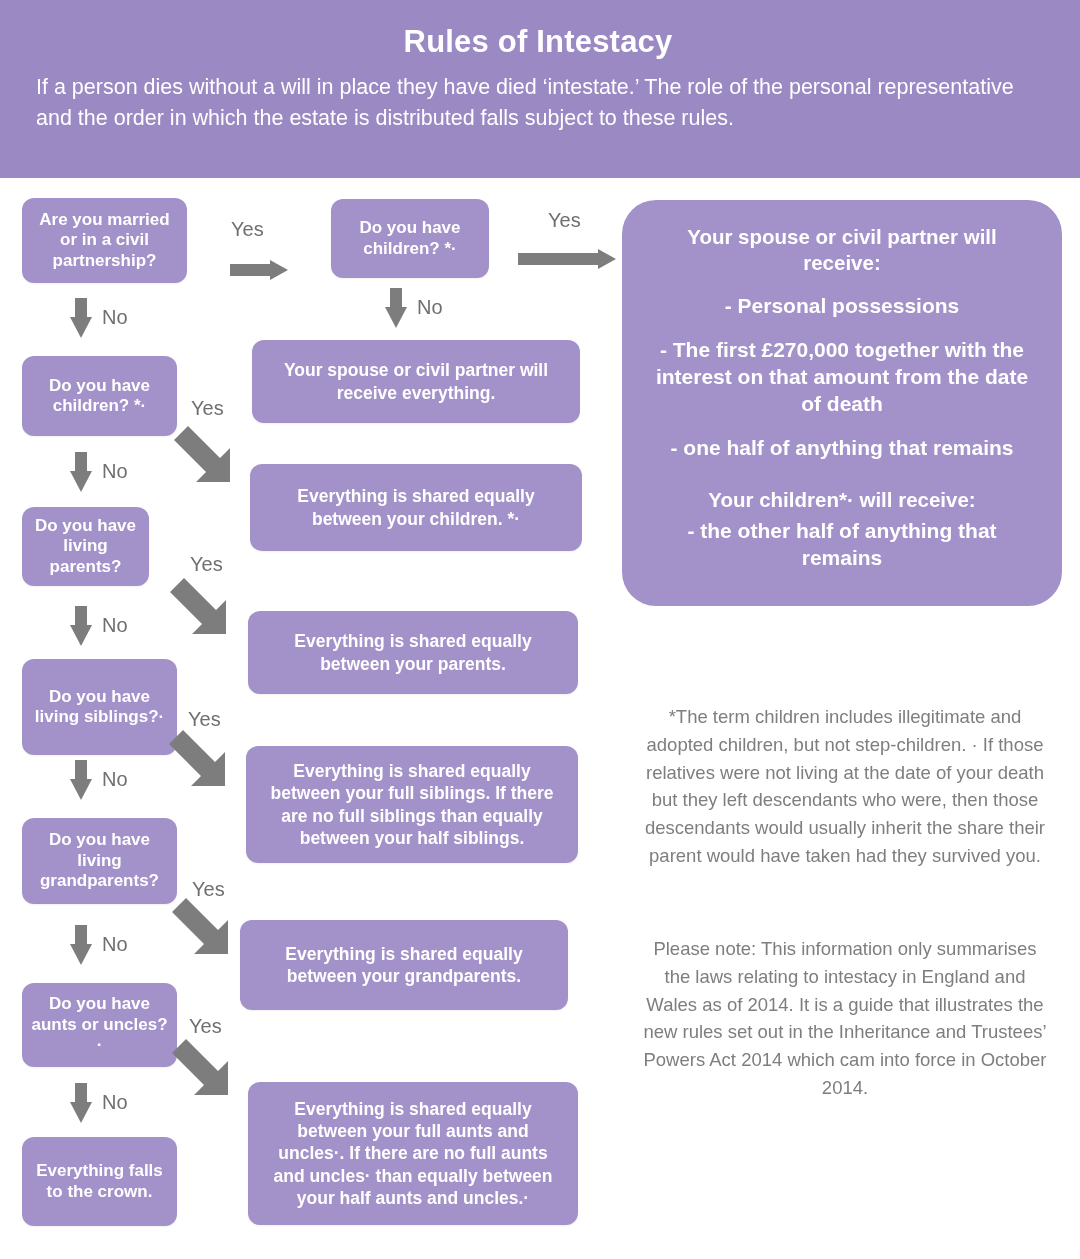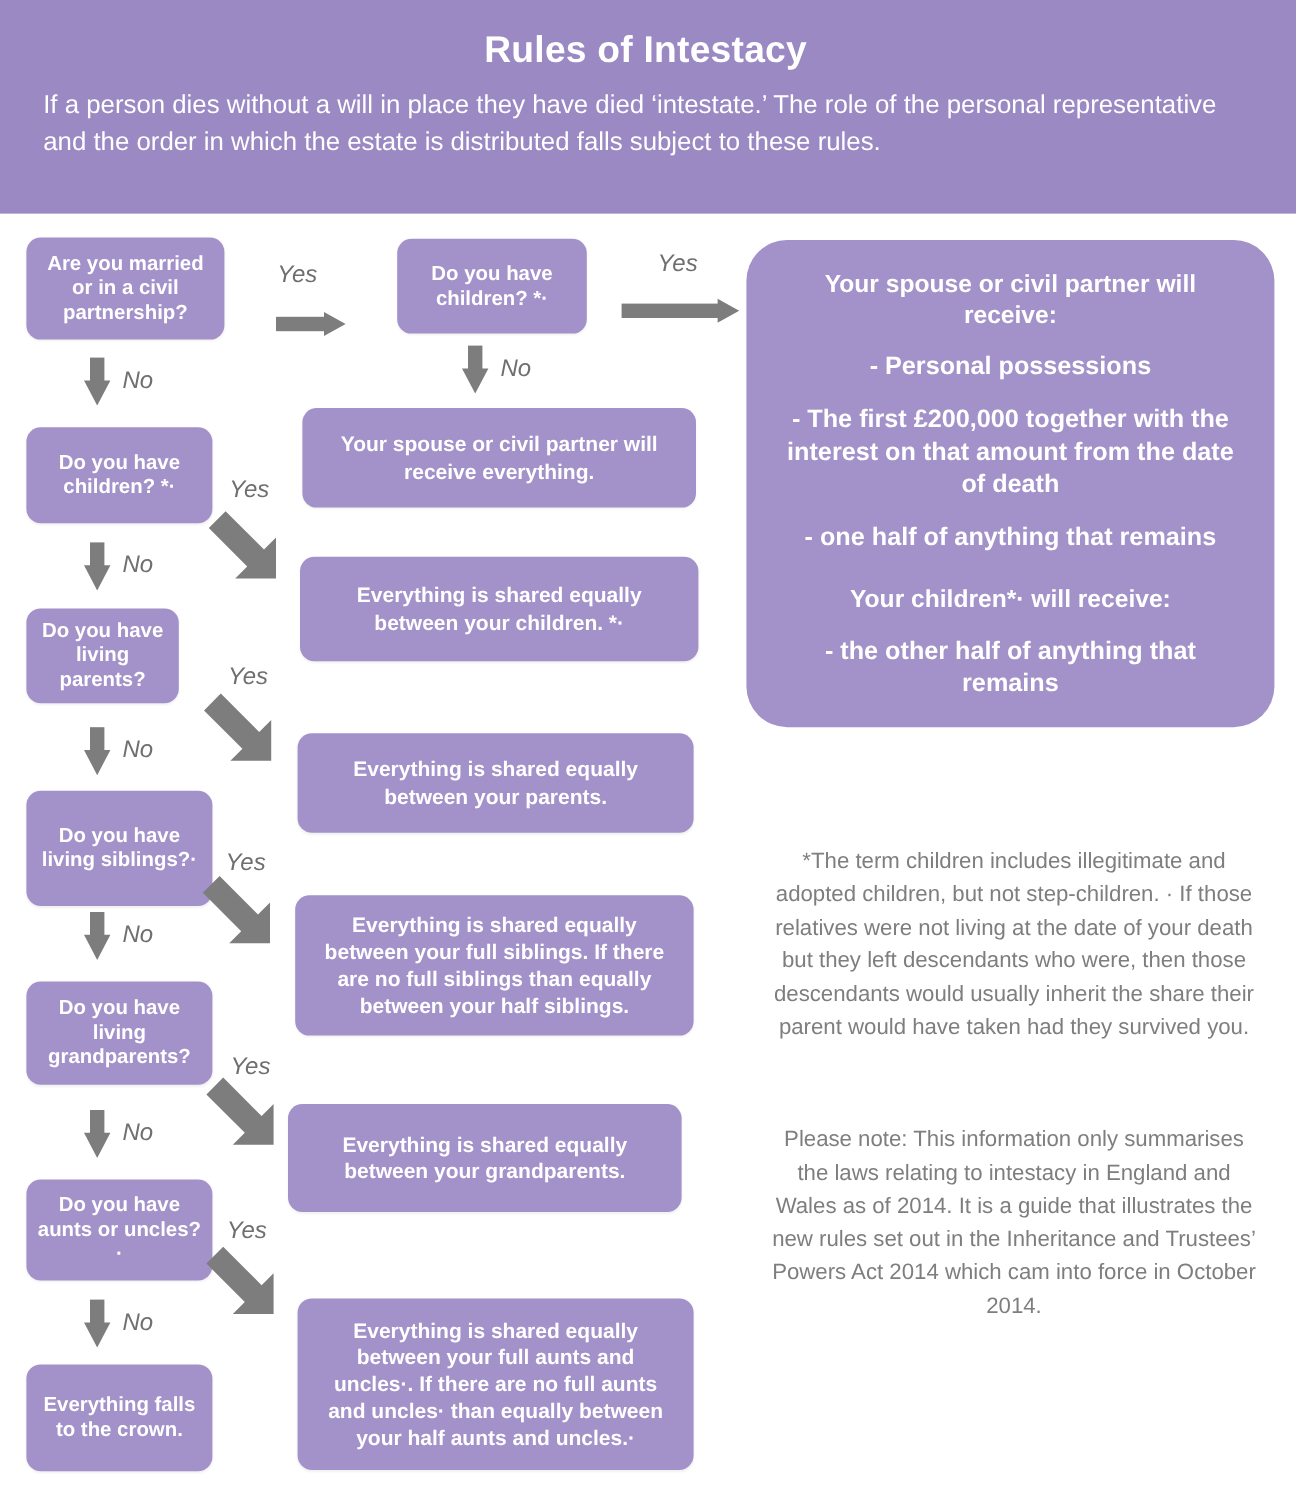--- a/index.html
+++ b/index.html
@@ -70,35 +70,35 @@
     width:0;height:0;border-top:10px solid transparent;border-bottom:10px solid transparent;
     border-left:18px solid #7d7d7d;
   }
   .arrow-diag{
     position:absolute;width:74px;height:74px;
   }
   .arrow-diag svg{display:block;width:100%;height:100%;}
 
   .lbl{
     position:absolute;color:#6f6f6f;font-size:20px;font-weight:400;
-    font-family:"Liberation Sans", sans-serif;white-space:nowrap;font-style:italic;
+    font-family:"Liberation Sans", sans-serif;white-space:nowrap;
   }
 
   
   .panel{
     position:absolute;
     background:#a391c9;color:#fff;border-radius:34px;
     box-sizing:border-box;
     padding:24px 26px;
     text-align:center;
   }
   .panel p{margin:0;font-weight:bold;}
   .panel .p-head{font-size:20.5px;line-height:1.28;margin-bottom:16px;}
   .panel .p-item{font-size:21px;line-height:1.30;margin-bottom:16px;}
-  .panel .p-head2{font-size:20.5px;line-height:1.28;margin-top:26px;margin-bottom:16px;}
+  .panel .p-head2{font-size:20.5px;line-height:1.28;margin-top:26px;margin-bottom:4px;}
 
   
   .note{
     position:absolute;color:#7e7e7e;font-size:18.5px;line-height:1.50;
     text-align:center;font-weight:400;
   }
 </style>
 </head>
 <body>
 
@@ -223,21 +223,21 @@
   <span class="lbl" style="left:189px;top:1015px;">Yes</span>
   <div class="arrow-diag" style="left:166px;top:1033px;">
     <svg viewBox="0 0 74 74" xmlns="http://www.w3.org/2000/svg">
       <polygon points="6,20 20,6 52,38 62,28 62,62 28,62 38,52" fill="#7d7d7d"></polygon>
     </svg>
   </div>
 
   <div class="panel" style="left:622px;top:200px;width:440px;height:406px;">
     <p class="p-head">Your spouse or civil partner will receive:</p>
     <p class="p-item">- Personal possessions</p>
-    <p class="p-item">- The first £200,000 together with the interest on that amount from the date of death</p>
+    <p class="p-item">- The first £270,000 together with the interest on that amount from the date of death</p>
     <p class="p-item">- one half of anything that remains</p>
     <p class="p-head2">Your children*· will receive:</p>
     <p class="p-item">- the other half of anything that remains</p>
   </div>
 
   <div class="note" style="left:640px;top:703px;width:410px;">
     <span>*The term children includes illegitimate and adopted children, but not step-children. · If those relatives were not living at the date of your death but they left descendants who were, then those descendants would usually inherit the share their parent would have taken had they survived you.</span>
   </div>
 
   <div class="note" style="left:640px;top:935px;width:410px;text-align:center;">

